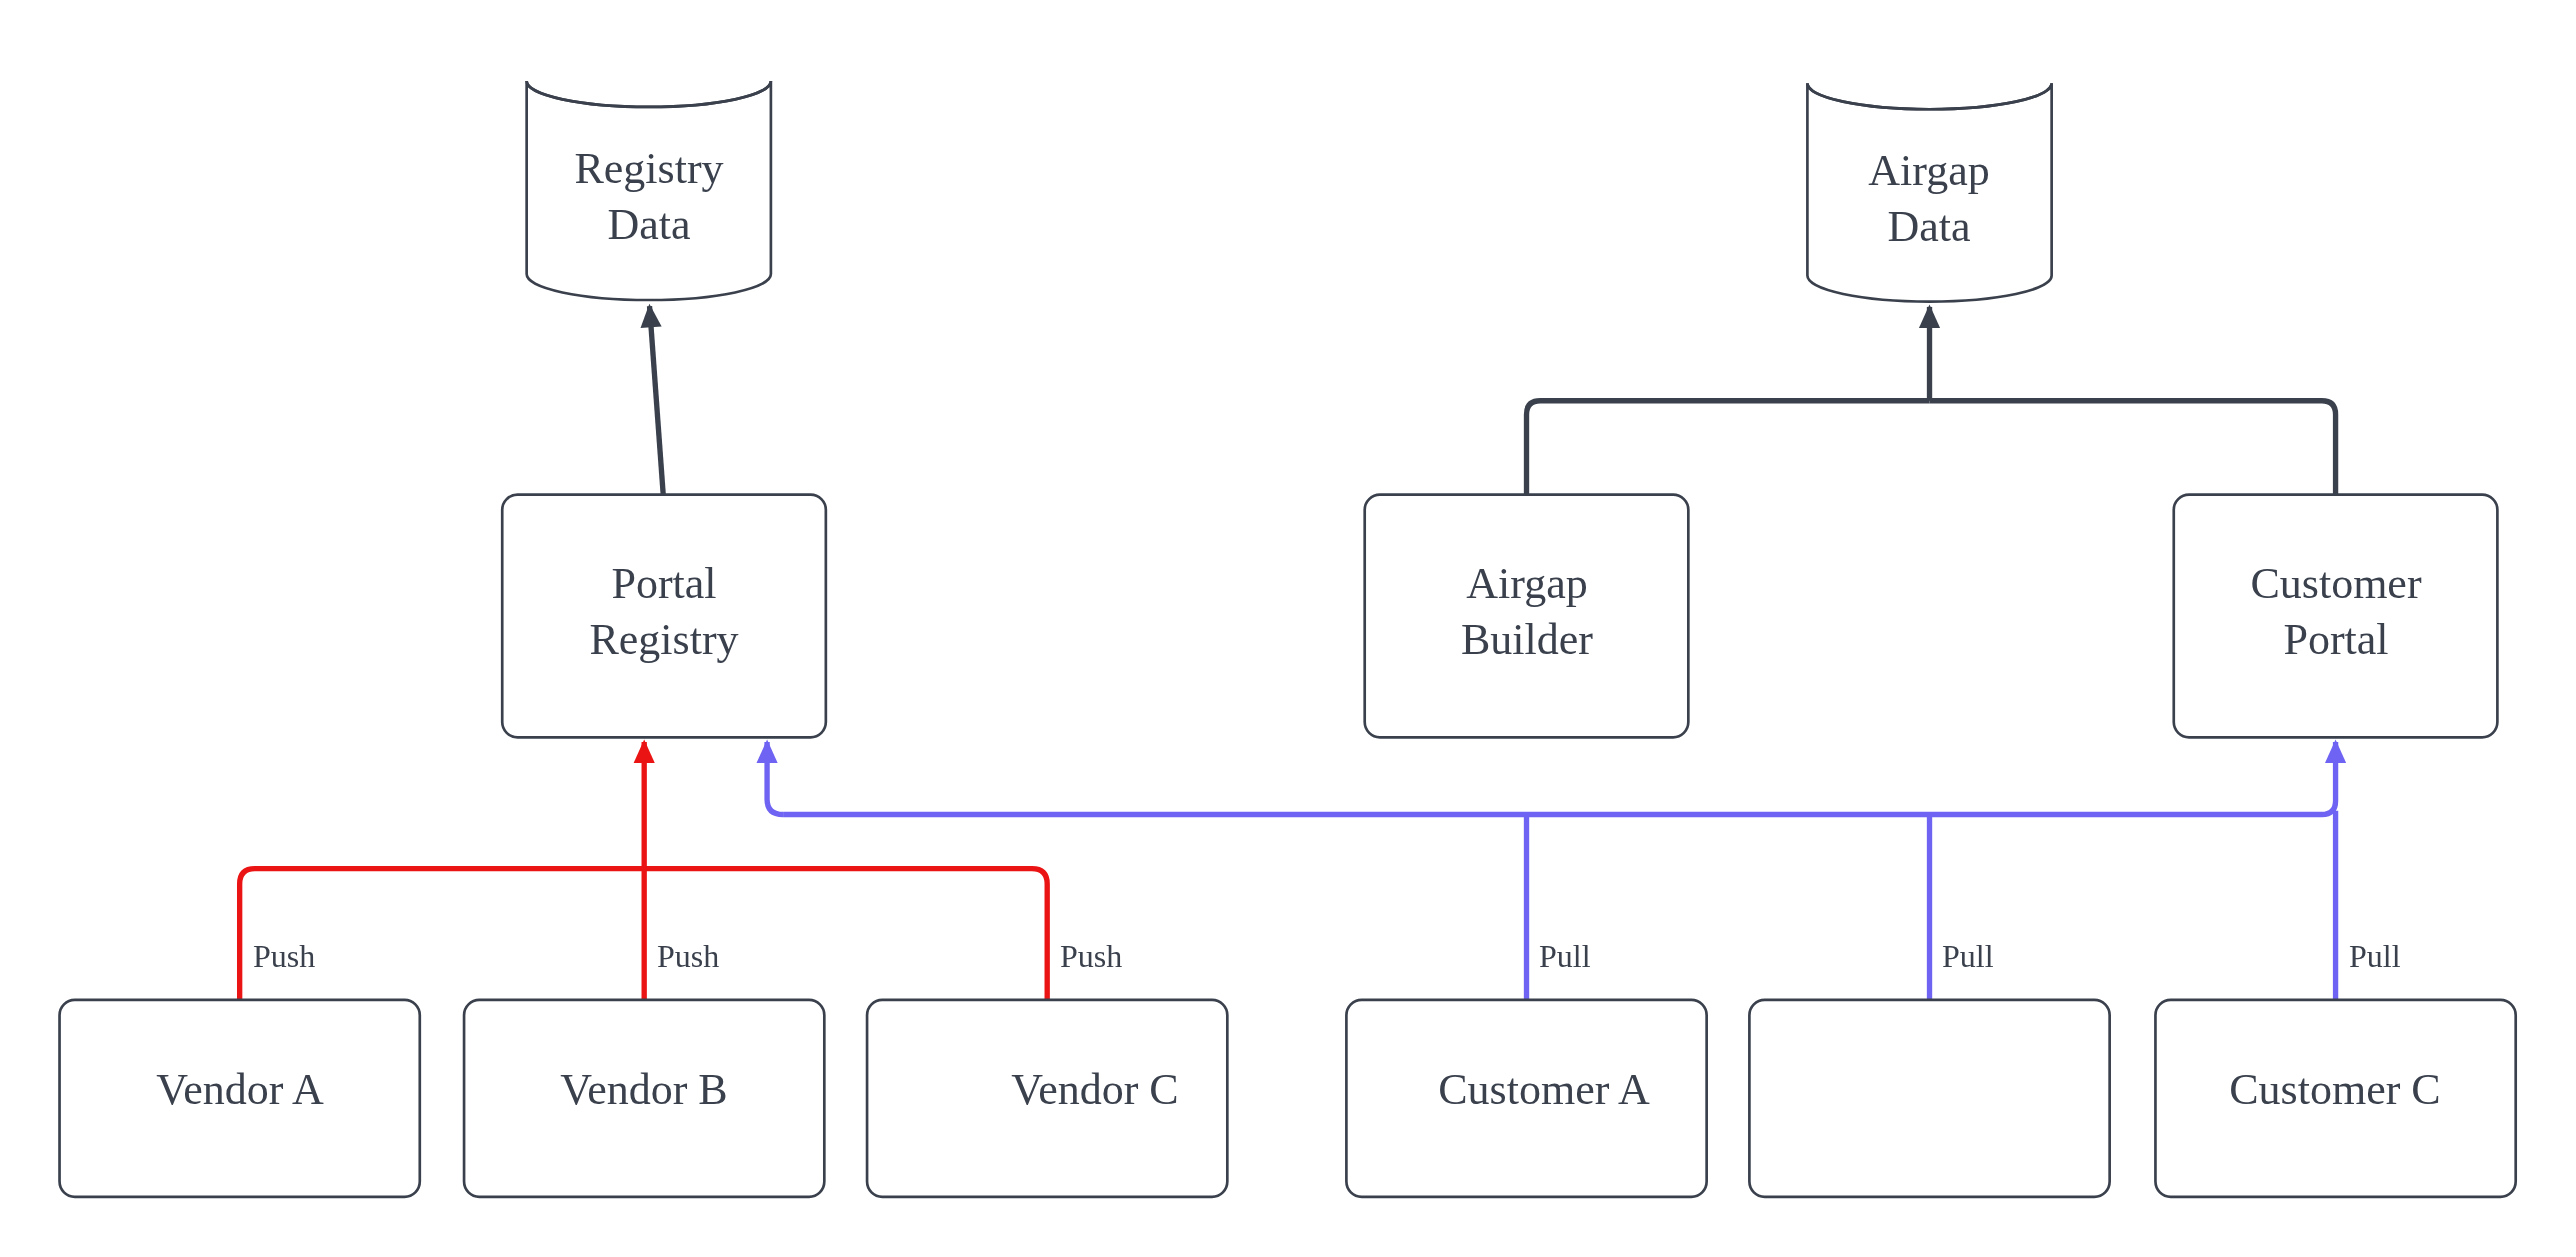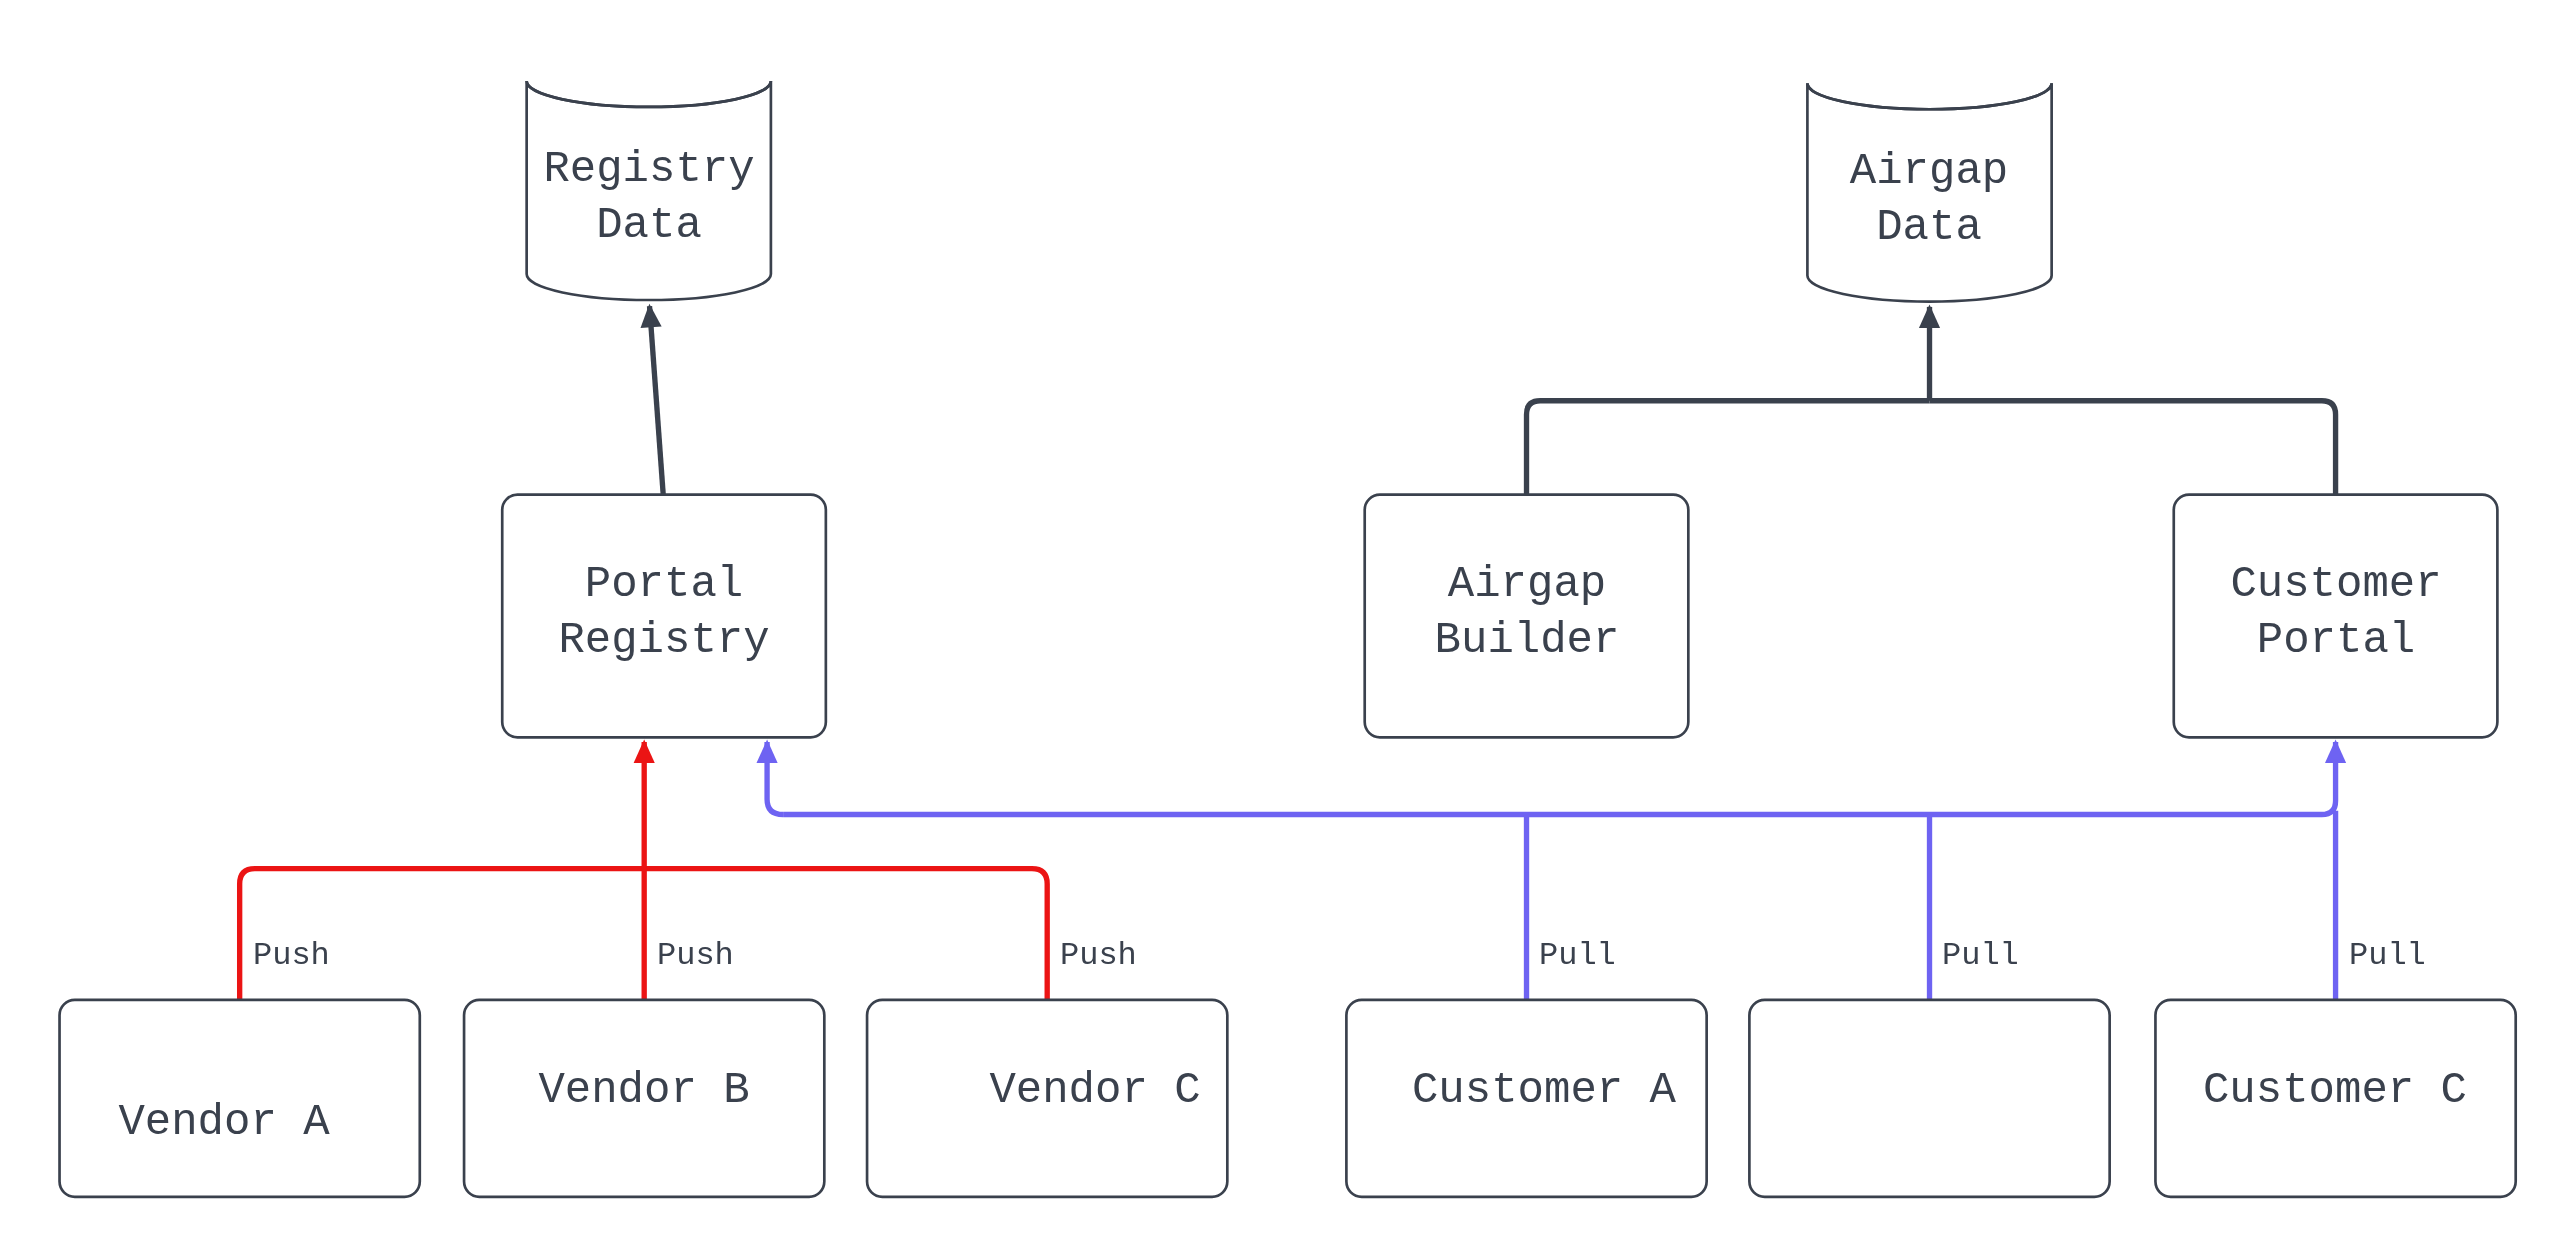--- a/index.html
+++ b/index.html
@@ -1,21 +1,21 @@
 <!DOCTYPE html>
 <html style="--background: #FFFFFF; --node-fill: #FFFFFF; --outline: #3A414D; --text: #3A414D; --push-edge: #EB1414; --pull-edge: #6E63F2;font-size:12.2px"><head>
 <meta charset="utf-8">
 <style>
   html, body { margin: 0; padding: 0; background: #ffffff; }
   .canvas {
     position: relative;
     width: 2576px;
     height: 1258px;
     background: var(--background, #ffffff);
-    font-family: Liberation Mono, monospace;
+    font-family: Liberation Serif, serif;
     overflow: hidden;
   }
   .canvas > svg { position: absolute; left: 0; top: 0; display: block; }
 
   .shape {
     fill: var(--node-fill, #ffffff);
     stroke: var(--outline, #3A414D);
     stroke-width: 3.5px;
   }
   .rim { fill: none; stroke: var(--outline, #3A414D); stroke-width: 3.5px; }
@@ -104,21 +104,21 @@
   <div class="label" style="left:1807px; top:77px; width:244px; height:244px;">Airgap
 Data</div>
 
   <div class="label" style="left:502px;  top:496px; width:324px; height:231px;">Portal
 Registry</div>
   <div class="label" style="left:1365px; top:496px; width:324px; height:231px;">Airgap
 Builder</div>
   <div class="label" style="left:2174px; top:496px; width:324px; height:231px;">Customer
 Portal</div>
 
-  <div class="label" style="left:44px;   top:1000px; width:360px; height:180px;margin-top:32px;">Vendor A</div>
+  <div class="label" style="left:60px;   top:1000px; width:360px; height:180px;">Vendor A</div>
   <div class="label" style="left:464px;  top:1000px; width:360px; height:180px;">Vendor B</div>
   <div class="label" style="left:867px; top:1000px; width:360px; height:180px;margin-left:48px;">Vendor C</div>
   <div class="label" style="left:1364px; top:1000px; width:360px; height:180px;">Customer A</div>
   <div class="label" style="left:2155px; top:1000px; width:360px; height:180px;">Customer C</div>
 
   <div class="edge-label" style="left:253px;  top:933px;">Push</div>
   <div class="edge-label" style="left:657px;  top:933px;">Push</div>
   <div class="edge-label" style="left:1060px; top:933px;">Push</div>
   <div class="edge-label" style="left:1539px; top:933px;">Pull</div>
   <div class="edge-label" style="left:1942px; top:933px;">Pull</div>

